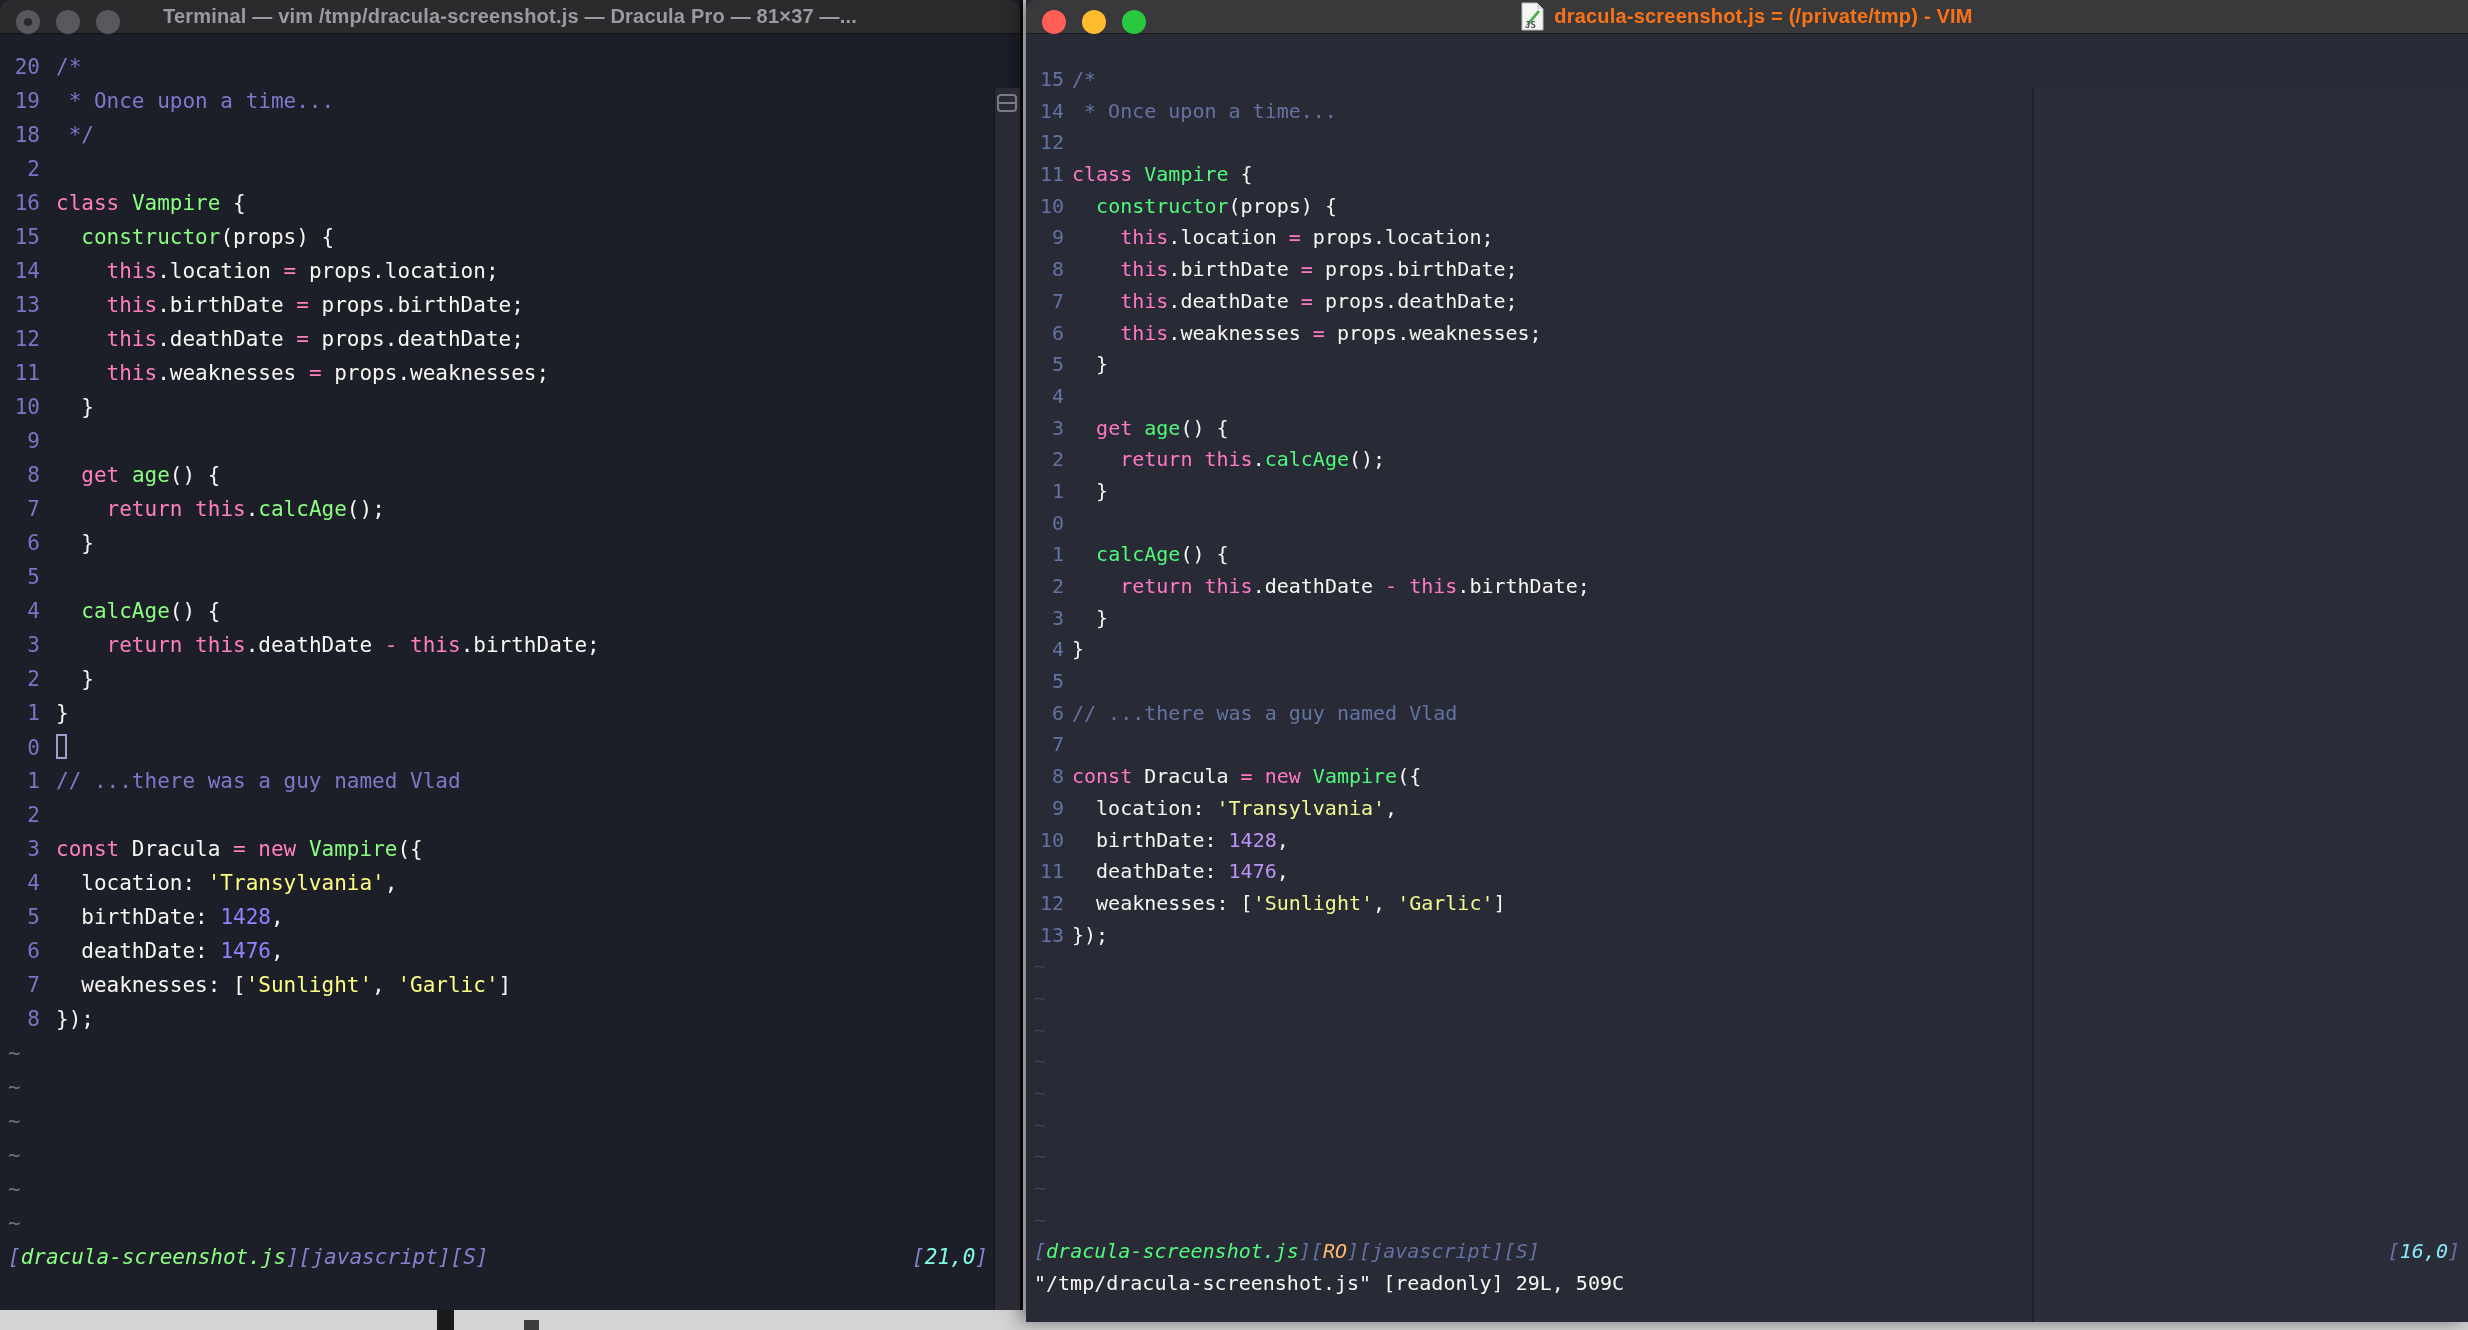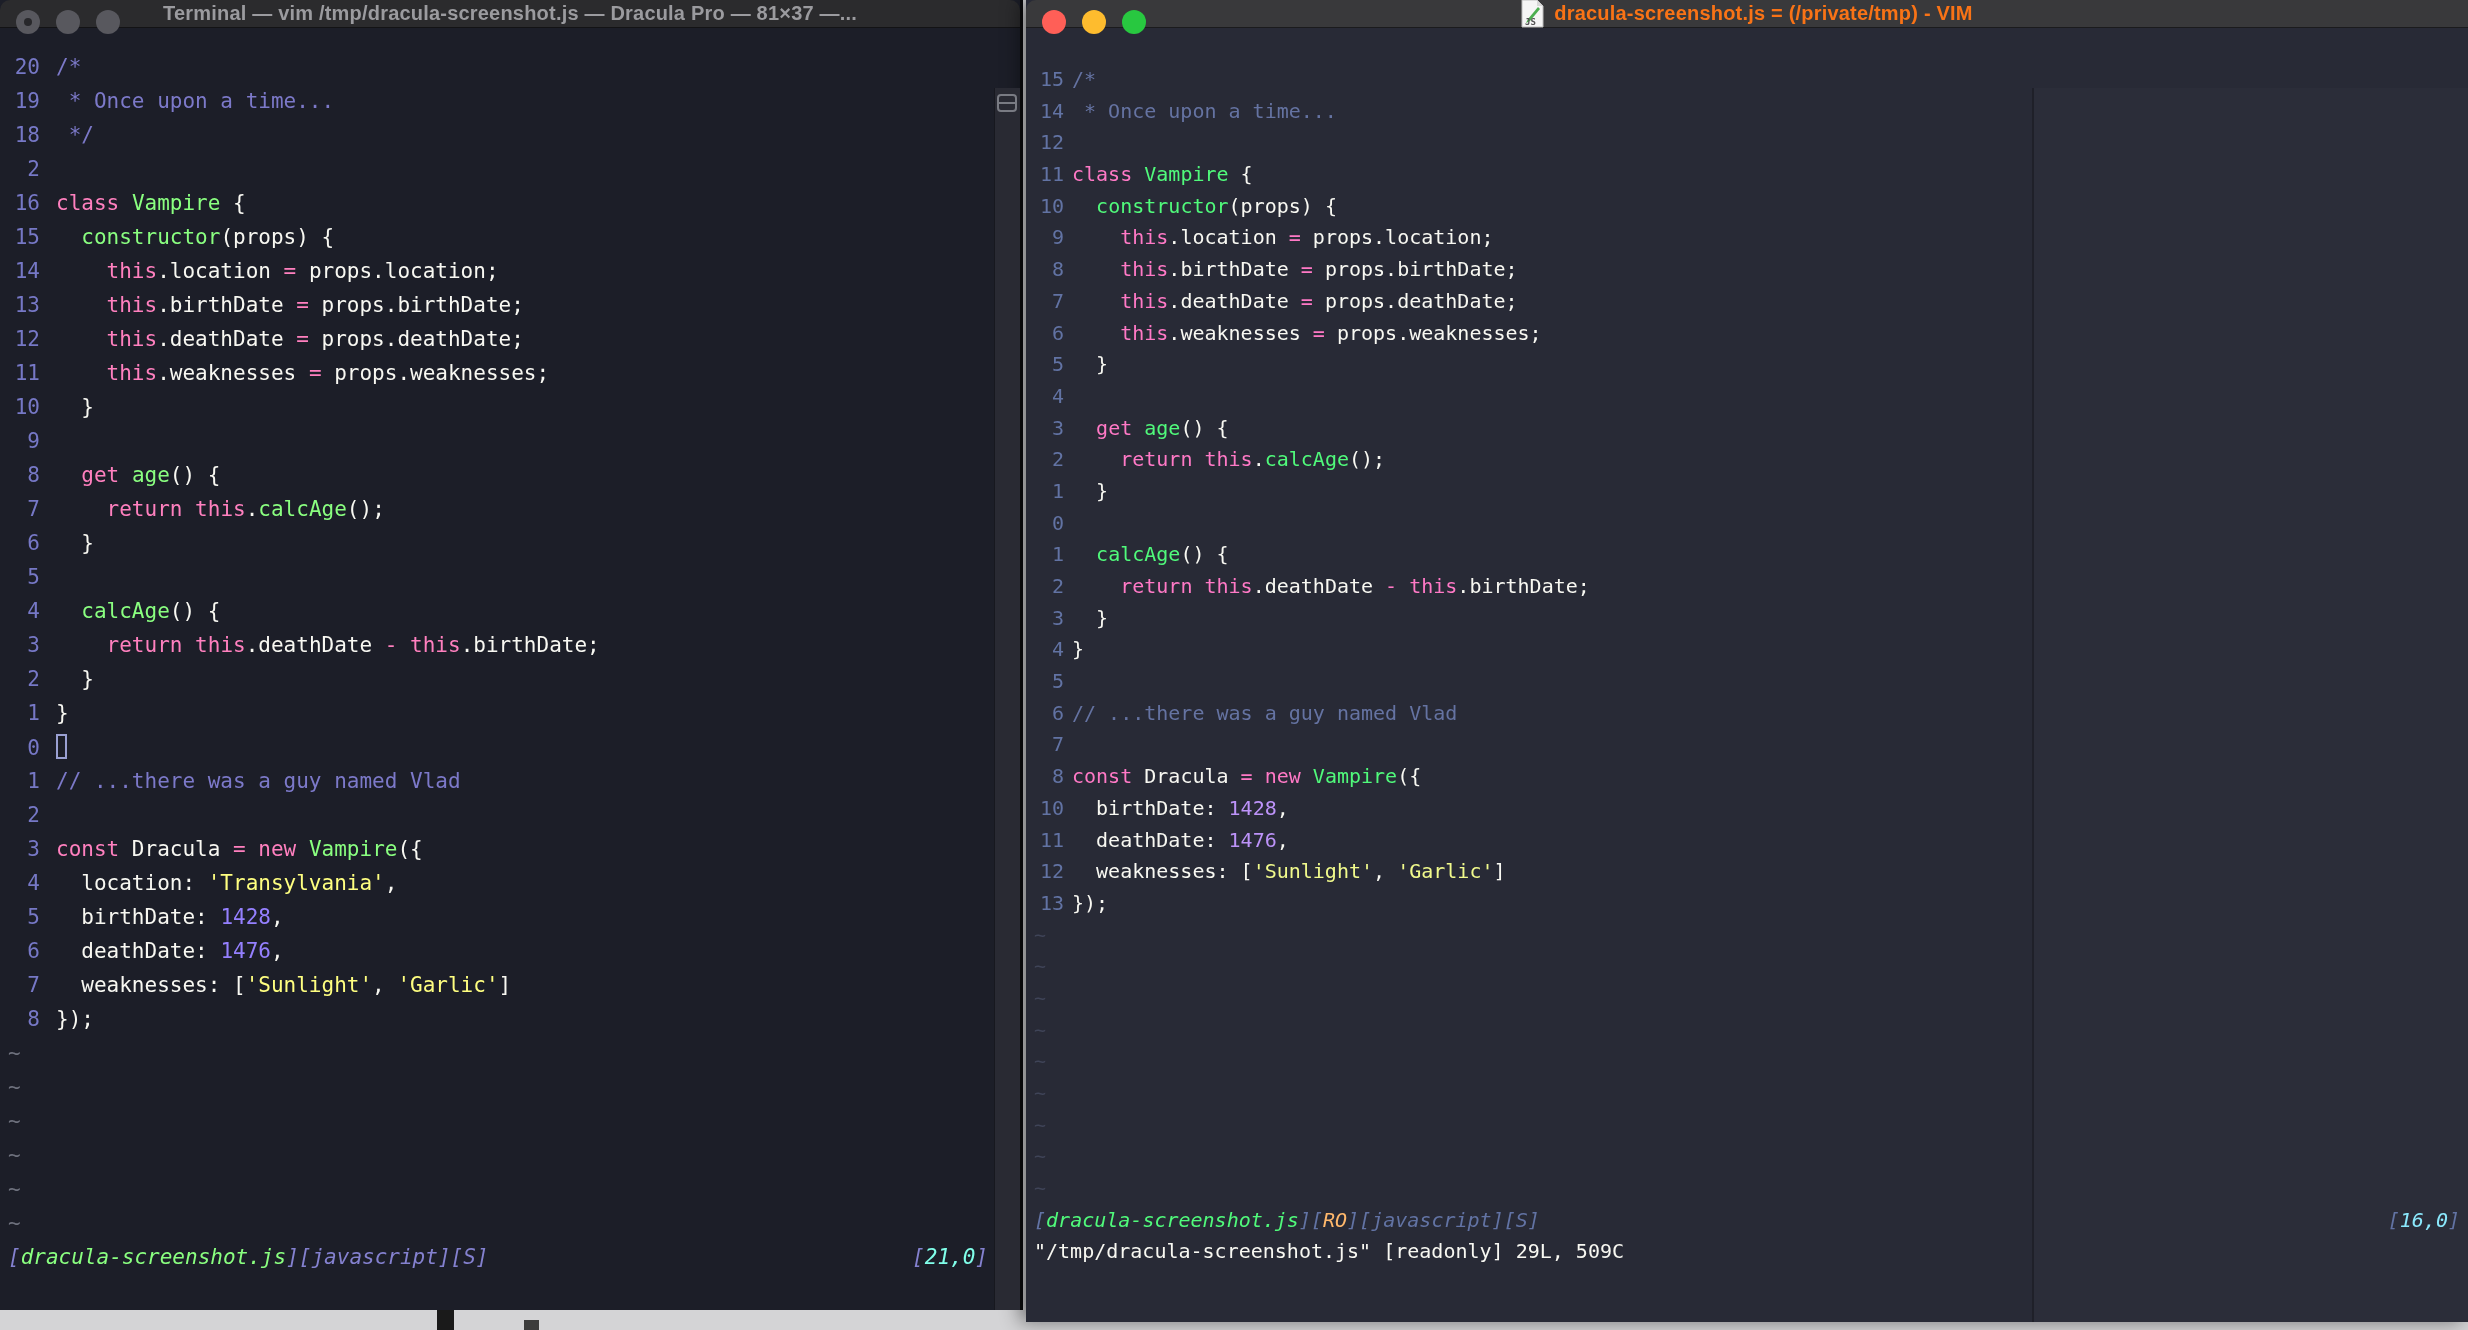--- a/index.html
+++ b/index.html
@@ -1,21 +1,21 @@
 <!DOCTYPE html>
 <html><head>
 <meta charset="utf-8">
 <style>
   * { margin:0; padding:0; box-sizing:border-box; }
   html,body { width:2468px; height:1330px; overflow:hidden; background:#D4D4D6; font-family:"Liberation Sans", sans-serif; }
 
   .window { position:absolute; top:0; }
 
   
-  .titlebar { position:relative; height:28px; display:flex; align-items:center; justify-content:center; }
+  .titlebar { position:relative; height:34px; display:flex; align-items:center; justify-content:center; }
   .titlebar-left  { background:#2B2B2D; border-bottom:1px solid #131315; border-radius:10px 10px 0 0; }
   .titlebar-right { background:#39393B; border-bottom:1px solid #1b1b1d; border-radius:10px 0 0 0; }
   .lights { position:absolute; left:16px; top:0; height:44px; display:flex; align-items:center; gap:16px; }
   .light { width:24px; height:24px; border-radius:50%; position:relative; }
   .light .dot { position:absolute; left:50%; top:50%; width:8px; height:8px; margin:-4px 0 0 -4px; border-radius:50%; background:#28282B; }
   .win-title { font-size:20px; letter-spacing:.2px; white-space:nowrap; }
   .title-dim { color:#9B9B9F; font-weight:700; }
   .title-lit { color:#f97316; font-weight:700; display:flex; align-items:center; gap:10px; }
 
   .doc-icon { width:23px; height:29px; display:inline-block; }
@@ -151,20 +151,21 @@
         <div class="row"><span class="lnum">1</span><span class="c-fg">  }</span></div>
         <div class="row"><span class="lnum">0</span></div>
         <div class="row"><span class="lnum">1</span><span class="c-fg">  </span><span class="c-green">calcAge</span><span class="c-fg">() {</span></div>
         <div class="row"><span class="lnum">2</span><span class="c-fg">    </span><span class="c-pink">return</span><span class="c-fg"> </span><span class="c-pink">this</span><span class="c-fg">.deathDate </span><span class="c-pink">-</span><span class="c-fg"> </span><span class="c-pink">this</span><span class="c-fg">.birthDate;</span></div>
         <div class="row"><span class="lnum">3</span><span class="c-fg">  }</span></div>
         <div class="row"><span class="lnum">4</span><span class="c-fg">}</span></div>
         <div class="row"><span class="lnum">5</span></div>
         <div class="row"><span class="lnum">6</span><span class="c-comment">// ...there was a guy named Vlad</span></div>
         <div class="row"><span class="lnum">7</span></div>
         <div class="row"><span class="lnum">8</span><span class="c-pink">const</span><span class="c-fg"> Dracula </span><span class="c-pink">=</span><span class="c-fg"> </span><span class="c-pink">new</span><span class="c-fg"> </span><span class="c-green">Vampire</span><span class="c-fg">({</span></div>
+        <div class="row"><span class="lnum">9</span><span class="c-fg">  location: </span><span class="c-yellow">'Transylvania'</span><span class="c-fg">,</span></div>
         <div class="row"><span class="lnum">10</span><span class="c-fg">  birthDate: </span><span class="c-purple">1428</span><span class="c-fg">,</span></div>
         <div class="row"><span class="lnum">11</span><span class="c-fg">  deathDate: </span><span class="c-purple">1476</span><span class="c-fg">,</span></div>
         <div class="row"><span class="lnum">12</span><span class="c-fg">  weaknesses: [</span><span class="c-yellow">'Sunlight'</span><span class="c-fg">, </span><span class="c-yellow">'Garlic'</span><span class="c-fg">]</span></div>
         <div class="row"><span class="lnum">13</span><span class="c-fg">});</span></div>
         <div class="row tilde">~</div>
         <div class="row tilde">~</div>
         <div class="row tilde">~</div>
         <div class="row tilde">~</div>
         <div class="row tilde">~</div>
         <div class="row tilde">~</div>

